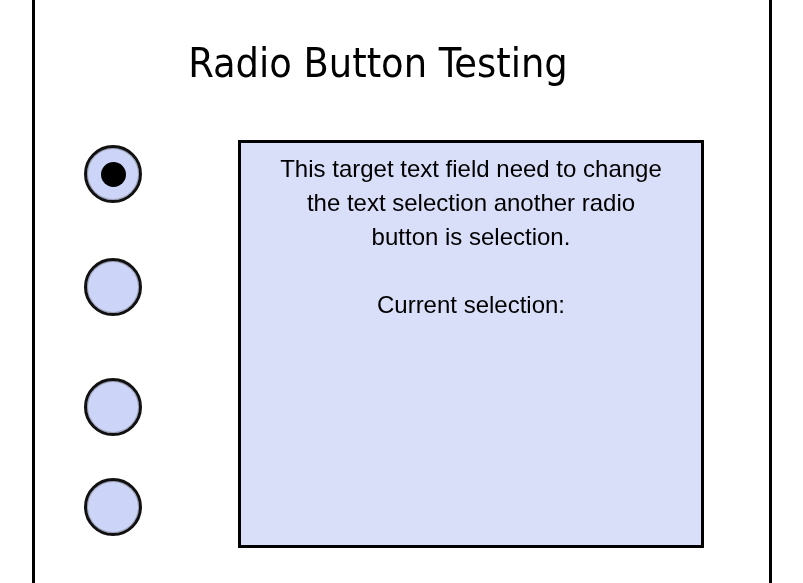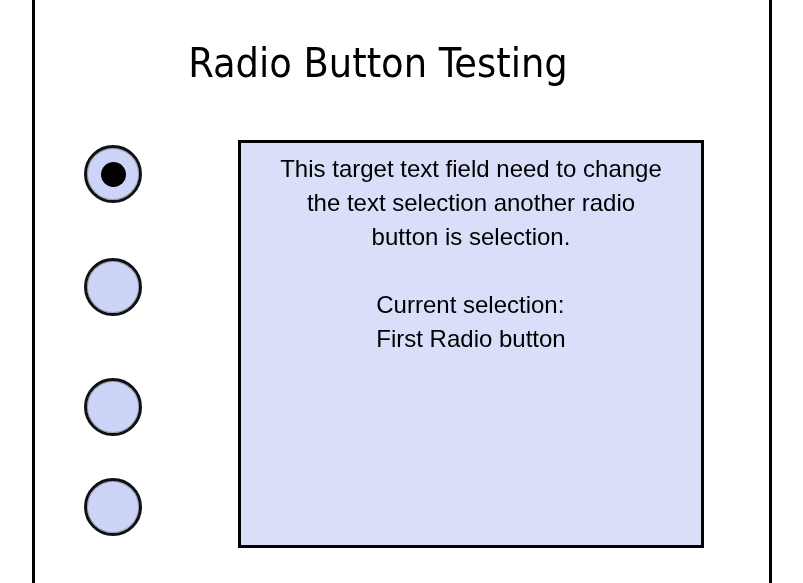--- a/index.html
+++ b/index.html
@@ -164,20 +164,19 @@
 
       <div class="tf-line-centered">This target text field need to change</div>
       <div class="tf-line-centered">the text selection another radio</div>
       <div class="tf-line-centered">button is selection.</div>
 
       <div class="tf-blank-line"></div>
 
       <div id="selection-block">
         <div id="selection-block-inner">
           <div class="tf-line-left">Current selection:</div>
-          <div class="tf-line-left">First Radio button</div>
         </div>
       </div>
 
     </div>
   </div>
 
 </div>
 
 </body></html>

